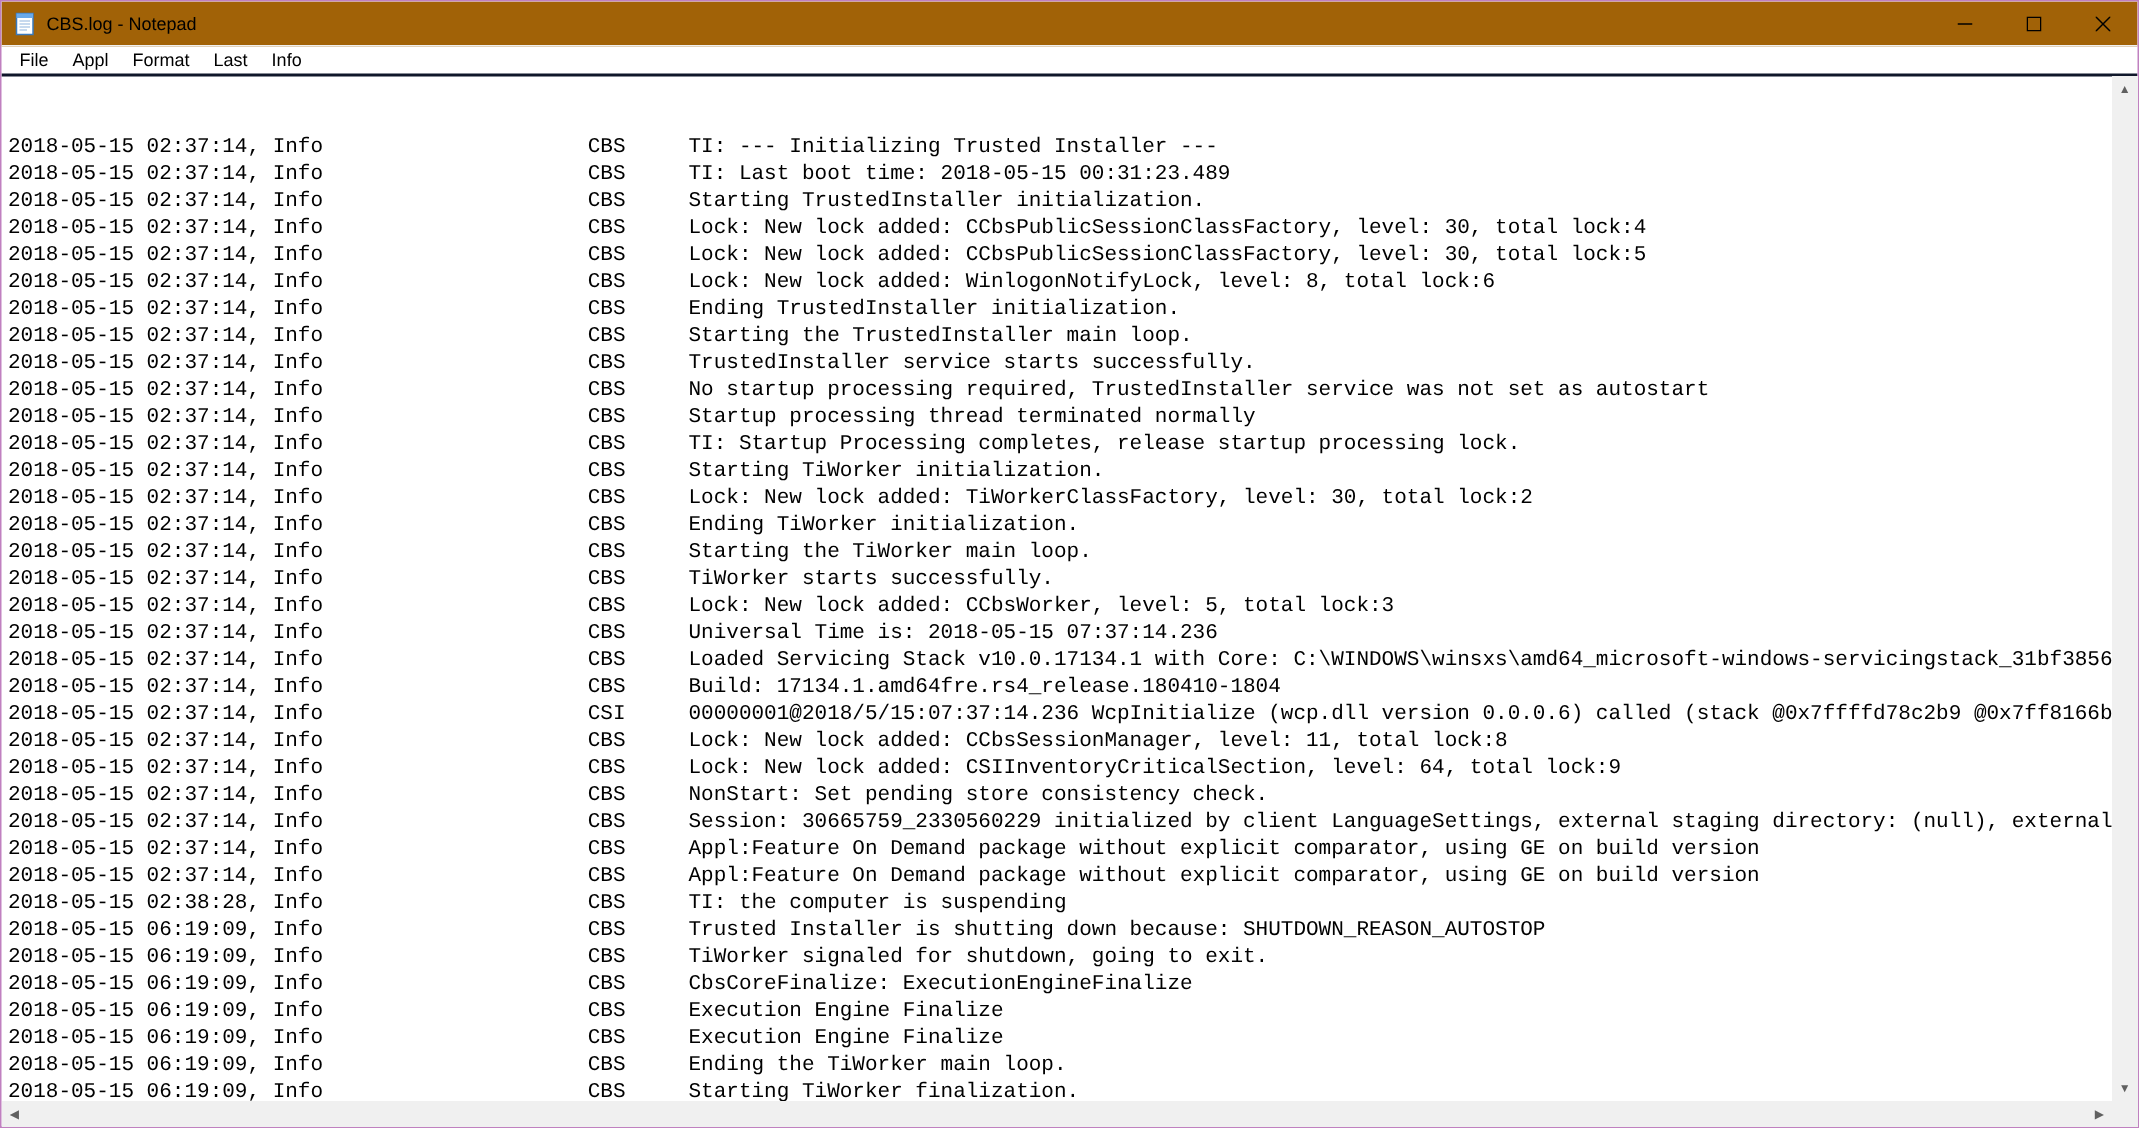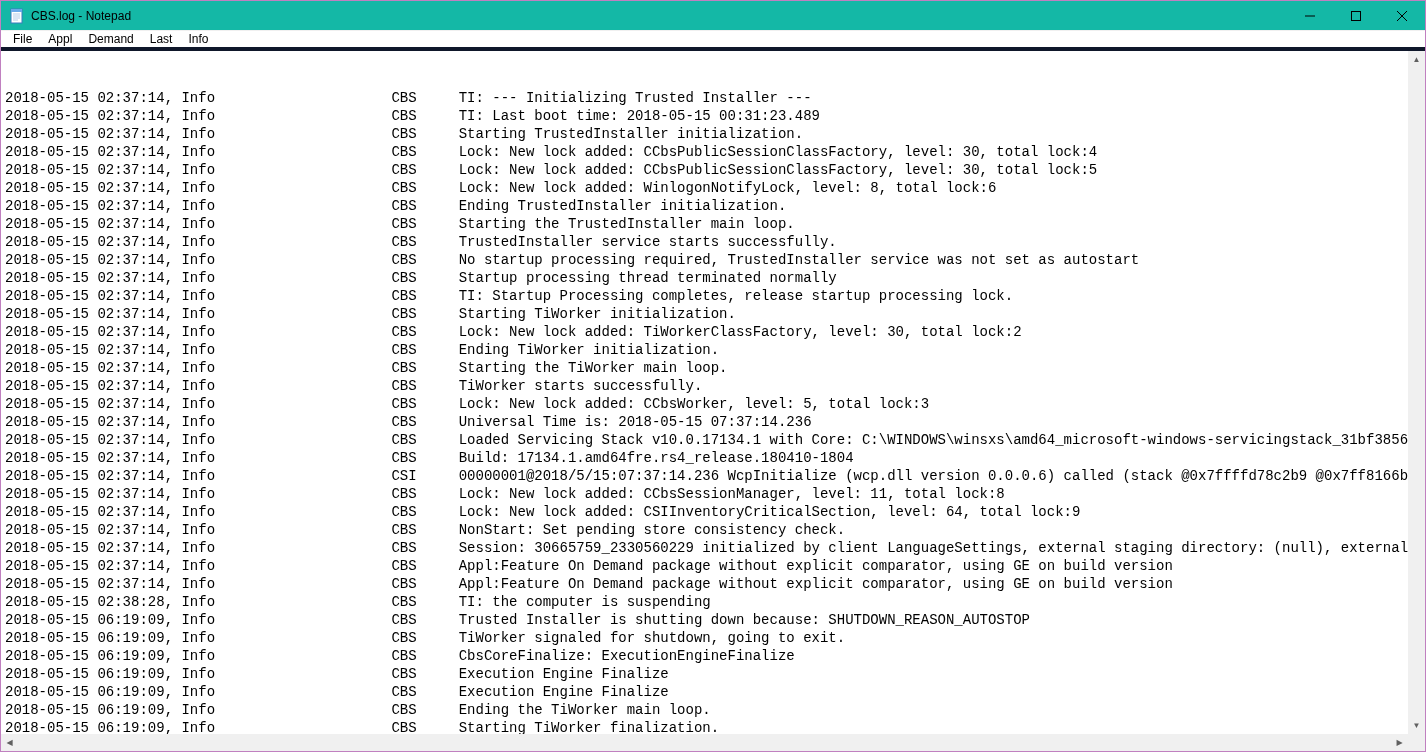--- a/index.html
+++ b/index.html
@@ -6,21 +6,21 @@
     html, body { width: 100%; height: 100%; overflow: hidden; }
     body {
       font-family: "Segoe UI", Tahoma, sans-serif;
       background: #fff;
       border: 1px solid #c080c0;
     }
     .titlebar {
       height: 30px;
       display: flex;
       align-items: center;
-      background: #14b8a6;
+      background: #a16207;
       border-bottom: 1px solid #f0f0f0;
       user-select: none;
       text-align: center;
     }
     .titlebar .app-icon {
       width: 16px;
       height: 16px;
       margin: 0 6px 0 8px;
       display: inline-flex;
       align-items: center;
@@ -41,21 +41,21 @@
       justify-content: center;
       font-size: 10px;
       color: #000;
       cursor: default;
     }
     .menubar {
       height: 20px;
       display: flex;
       align-items: center;
       padding: 0 4px;
-      border-bottom: 4px solid #0f172a;
+      border-bottom: 2px solid #0f172a;
       font-size: 12px;
       user-select: none;
       text-align: right;
     }
     .menubar .menu-item {
       padding: 1px 8px;
       cursor: default;
     }
     .editor {
       flex: 1;
@@ -131,21 +131,21 @@
           <line x1="0" y1="0" x2="10" y2="10" stroke="currentColor" stroke-width="1"></line>
           <line x1="10" y1="0" x2="0" y2="10" stroke="currentColor" stroke-width="1"></line>
         </svg>
     </div>
   </div>
 </div>
 
 <div class="menubar">
   <div class="menu-item">File</div>
   <div class="menu-item">Appl</div>
-  <div class="menu-item">Demand</div>
+  <div class="menu-item">Format</div>
   <div class="menu-item">Last</div>
   <div class="menu-item">Info</div>
 </div>
 
 <div class="editor" id="editor">
   <div class="editor-inner" id="editor-inner"><div class="log-line">2018-05-15 02:37:14, Info                     CBS     TI: --- Initializing Trusted Installer ---</div><div class="log-line">2018-05-15 02:37:14, Info                     CBS     TI: Last boot time: 2018-05-15 00:31:23.489</div><div class="log-line">2018-05-15 02:37:14, Info                     CBS     Starting TrustedInstaller initialization.</div><div class="log-line">2018-05-15 02:37:14, Info                     CBS     Lock: New lock added: CCbsPublicSessionClassFactory, level: 30, total lock:4</div><div class="log-line">2018-05-15 02:37:14, Info                     CBS     Lock: New lock added: CCbsPublicSessionClassFactory, level: 30, total lock:5</div><div class="log-line">2018-05-15 02:37:14, Info                     CBS     Lock: New lock added: WinlogonNotifyLock, level: 8, total lock:6</div><div class="log-line">2018-05-15 02:37:14, Info                     CBS     Ending TrustedInstaller initialization.</div><div class="log-line">2018-05-15 02:37:14, Info                     CBS     Starting the TrustedInstaller main loop.</div><div class="log-line">2018-05-15 02:37:14, Info                     CBS     TrustedInstaller service starts successfully.</div><div class="log-line">2018-05-15 02:37:14, Info                     CBS     No startup processing required, TrustedInstaller service was not set as autostart</div><div class="log-line">2018-05-15 02:37:14, Info                     CBS     Startup processing thread terminated normally</div><div class="log-line">2018-05-15 02:37:14, Info                     CBS     TI: Startup Processing completes, release startup processing lock.</div><div class="log-line">2018-05-15 02:37:14, Info                     CBS     Starting TiWorker initialization.</div><div class="log-line">2018-05-15 02:37:14, Info                     CBS     Lock: New lock added: TiWorkerClassFactory, level: 30, total lock:2</div><div class="log-line">2018-05-15 02:37:14, Info                     CBS     Ending TiWorker initialization.</div><div class="log-line">2018-05-15 02:37:14, Info                     CBS     Starting the TiWorker main loop.</div><div class="log-line">2018-05-15 02:37:14, Info                     CBS     TiWorker starts successfully.</div><div class="log-line">2018-05-15 02:37:14, Info                     CBS     Lock: New lock added: CCbsWorker, level: 5, total lock:3</div><div class="log-line">2018-05-15 02:37:14, Info                     CBS     Universal Time is: 2018-05-15 07:37:14.236</div><div class="log-line">2018-05-15 02:37:14, Info                     CBS     Loaded Servicing Stack v10.0.17134.1 with Core: C:\WINDOWS\winsxs\amd64_microsoft-windows-servicingstack_31bf3856ad364e35_10.</div><div class="log-line">2018-05-15 02:37:14, Info                     CBS     Build: 17134.1.amd64fre.rs4_release.180410-1804</div><div class="log-line">2018-05-15 02:37:14, Info                     CSI     00000001@2018/5/15:07:37:14.236 WcpInitialize (wcp.dll version 0.0.0.6) called (stack @0x7ffffd78c2b9 @0x7ff8166b2a06 @0x7ff8</div><div class="log-line">2018-05-15 02:37:14, Info                     CBS     Lock: New lock added: CCbsSessionManager, level: 11, total lock:8</div><div class="log-line">2018-05-15 02:37:14, Info                     CBS     Lock: New lock added: CSIInventoryCriticalSection, level: 64, total lock:9</div><div class="log-line">2018-05-15 02:37:14, Info                     CBS     NonStart: Set pending store consistency check.</div><div class="log-line">2018-05-15 02:37:14, Info                     CBS     Session: 30665759_2330560229 initialized by client LanguageSettings, external staging directory: (null), external registry di</div><div class="log-line">2018-05-15 02:37:14, Info                     CBS     Appl:Feature On Demand package without explicit comparator, using GE on build version</div><div class="log-line">2018-05-15 02:37:14, Info                     CBS     Appl:Feature On Demand package without explicit comparator, using GE on build version</div><div class="log-line">2018-05-15 02:38:28, Info                     CBS     TI: the computer is suspending</div><div class="log-line">2018-05-15 06:19:09, Info                     CBS     Trusted Installer is shutting down because: SHUTDOWN_REASON_AUTOSTOP</div><div class="log-line">2018-05-15 06:19:09, Info                     CBS     TiWorker signaled for shutdown, going to exit.</div><div class="log-line">2018-05-15 06:19:09, Info                     CBS     CbsCoreFinalize: ExecutionEngineFinalize</div><div class="log-line">2018-05-15 06:19:09, Info                     CBS     Execution Engine Finalize</div><div class="log-line">2018-05-15 06:19:09, Info                     CBS     Execution Engine Finalize</div><div class="log-line">2018-05-15 06:19:09, Info                     CBS     Ending the TiWorker main loop.</div><div class="log-line">2018-05-15 06:19:09, Info                     CBS     Starting TiWorker finalization.</div><div class="log-line">2018-05-15 06:19:09, Info                     CBS     CbsCoreFinalize: ManifestCacheFinalize</div></div>
 </div>
 
 <div class="vscroll">
   <div class="arrow">▲</div>

